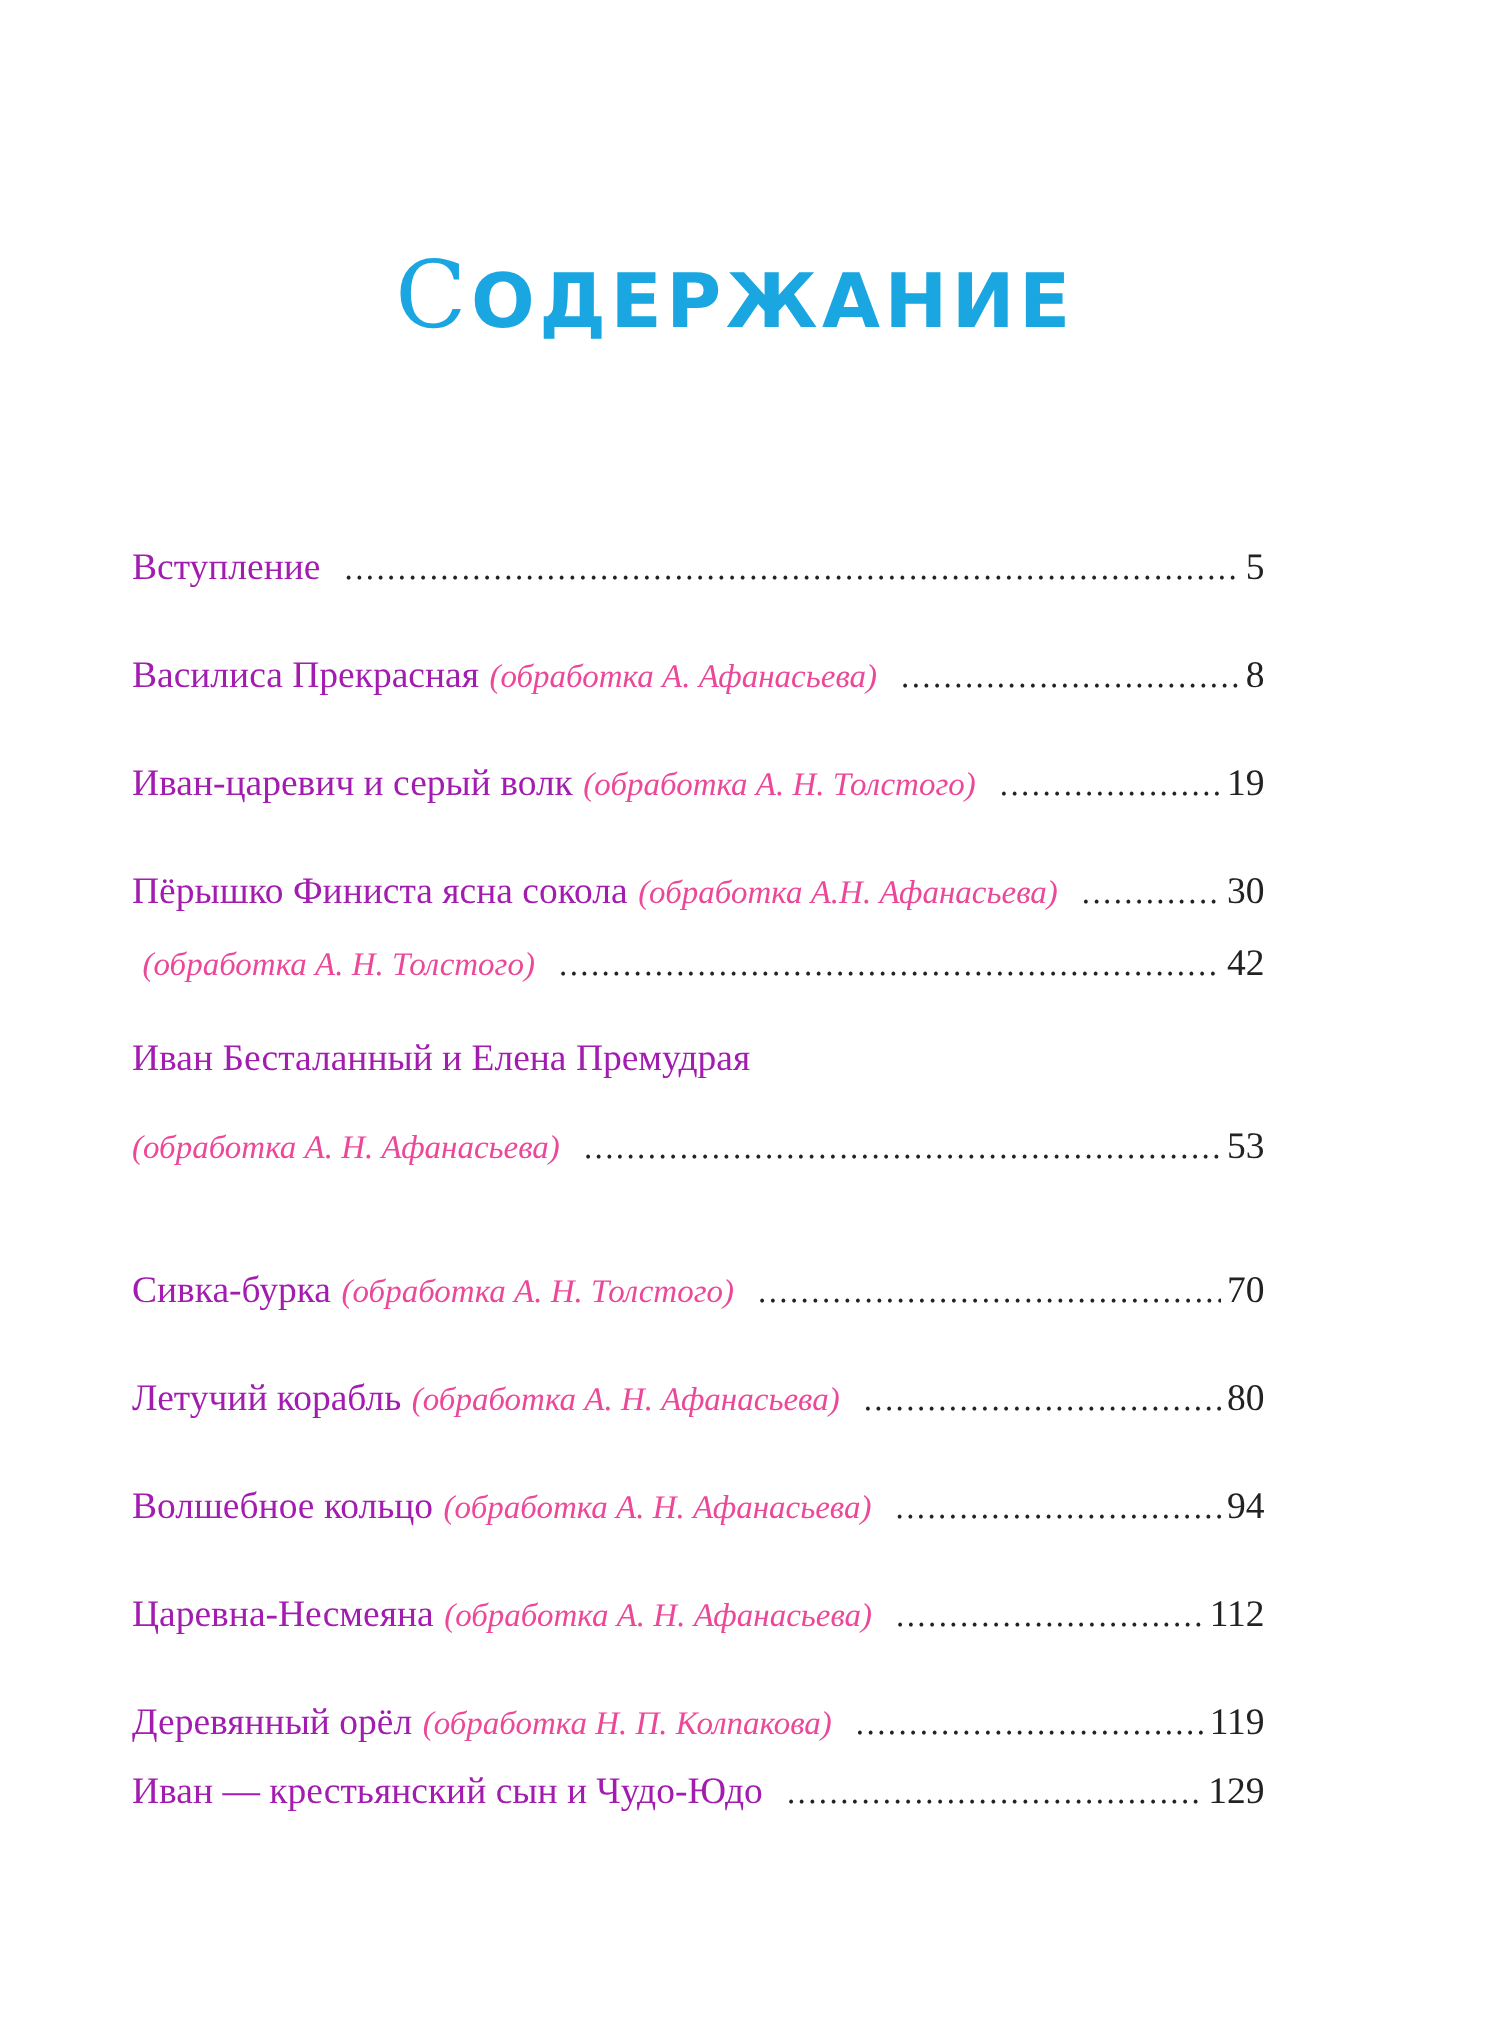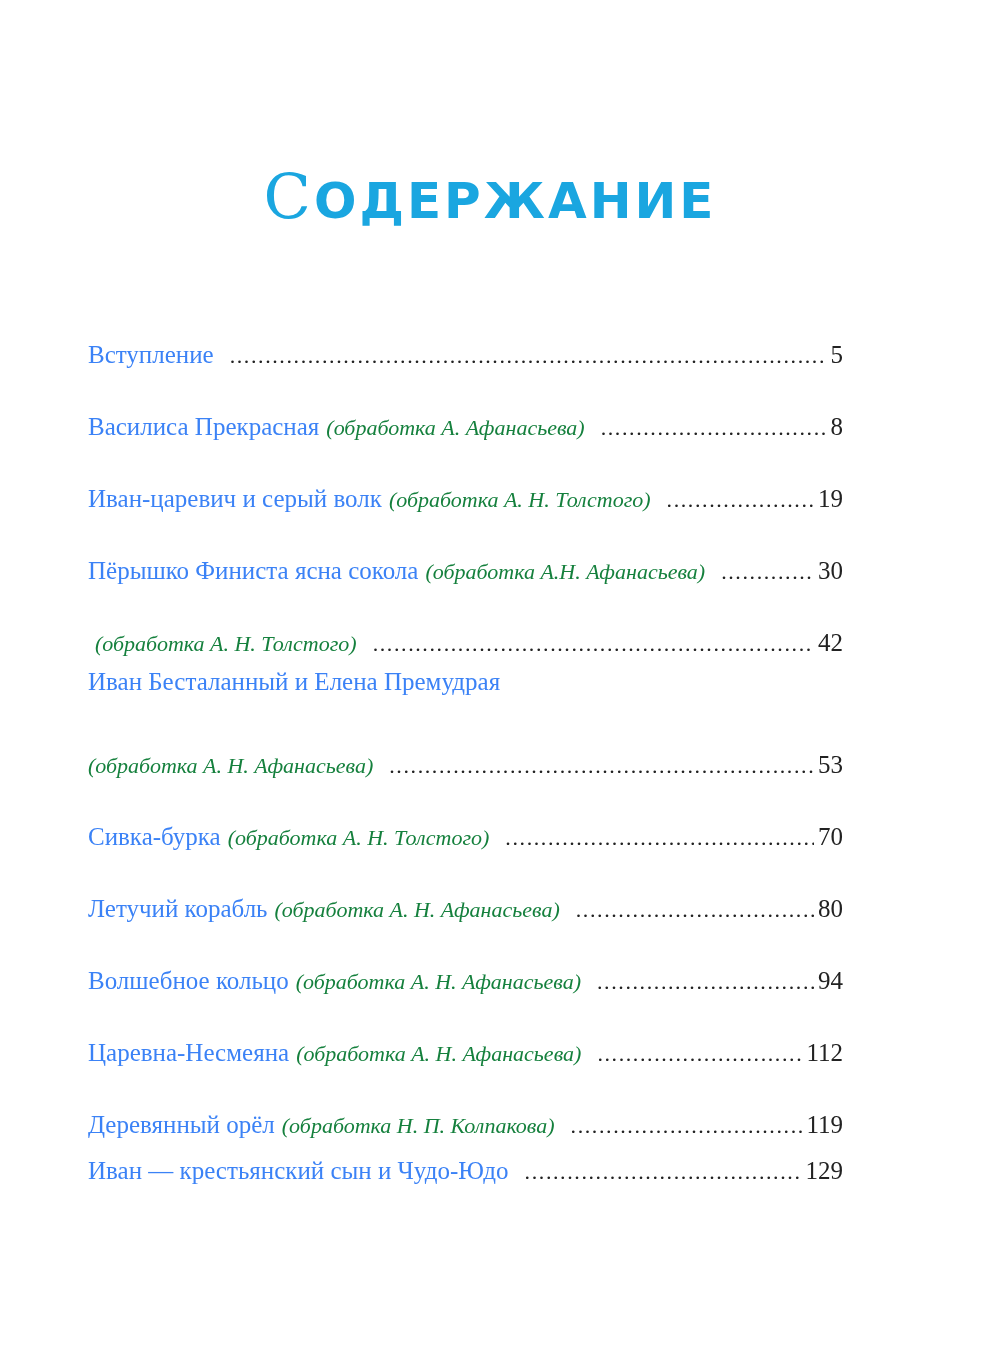--- a/index.html
+++ b/index.html
@@ -43,25 +43,26 @@
       left: 0;
       width: 755px;
       height: 36px;
       display: flex;
       align-items: baseline;
       font-size: 25px;
       line-height: 36px;
       white-space: nowrap;
     }
     .title {
-      color: #3b82f6;
+      color: #a21caf;
       flex: 0 0 auto;
+      margin-top: 24px;
     }
     .note {
-      color: #15803d;
+      color: #ec4899;
       font-style: italic;
       font-size: 22px;
       flex: 0 0 auto;
       margin-left: 7px;
     }
     .row.sub .note {
       margin-left: 0;
     }
     .leader {
       flex: 1 1 auto;

